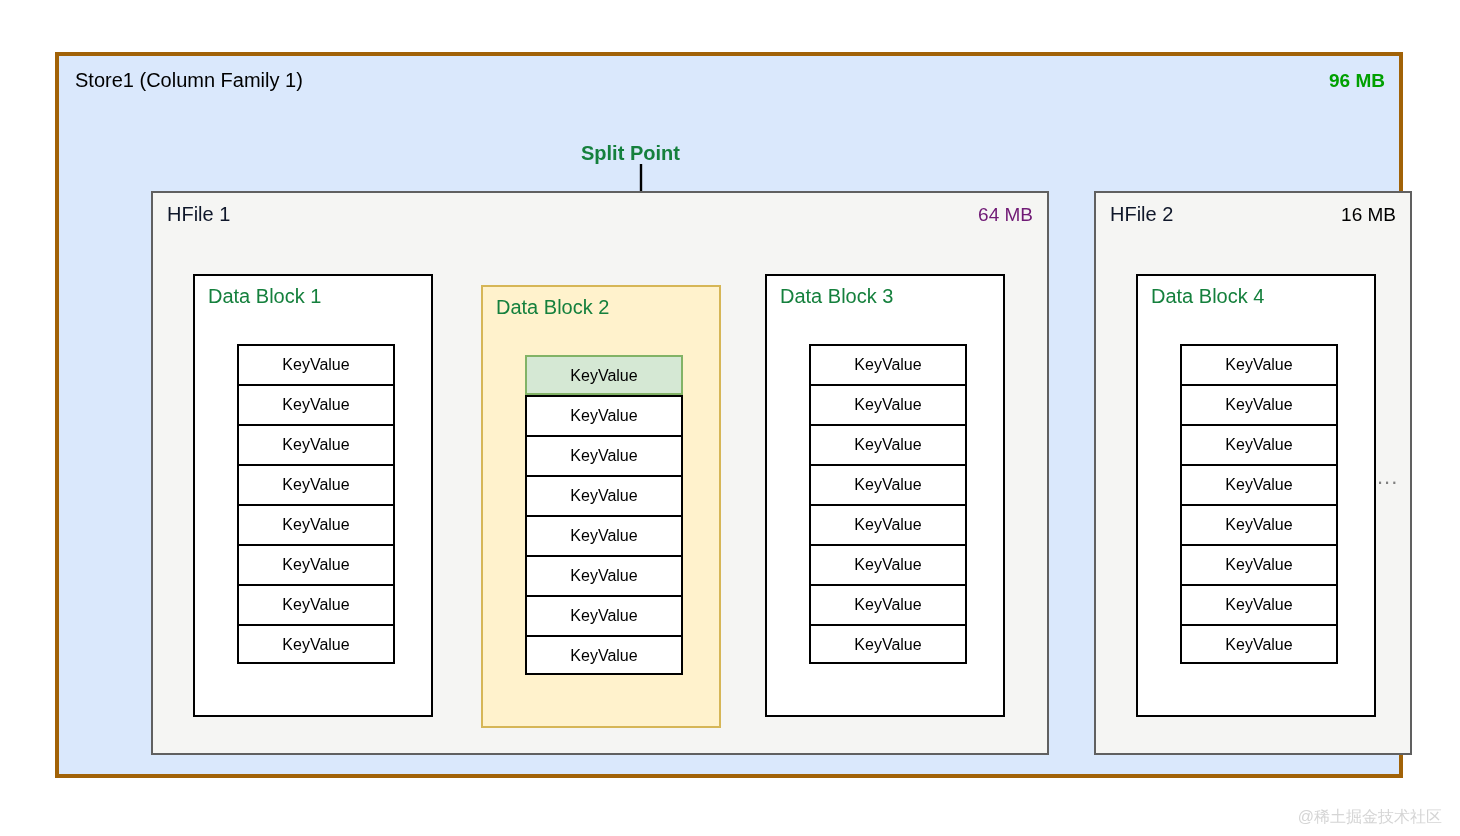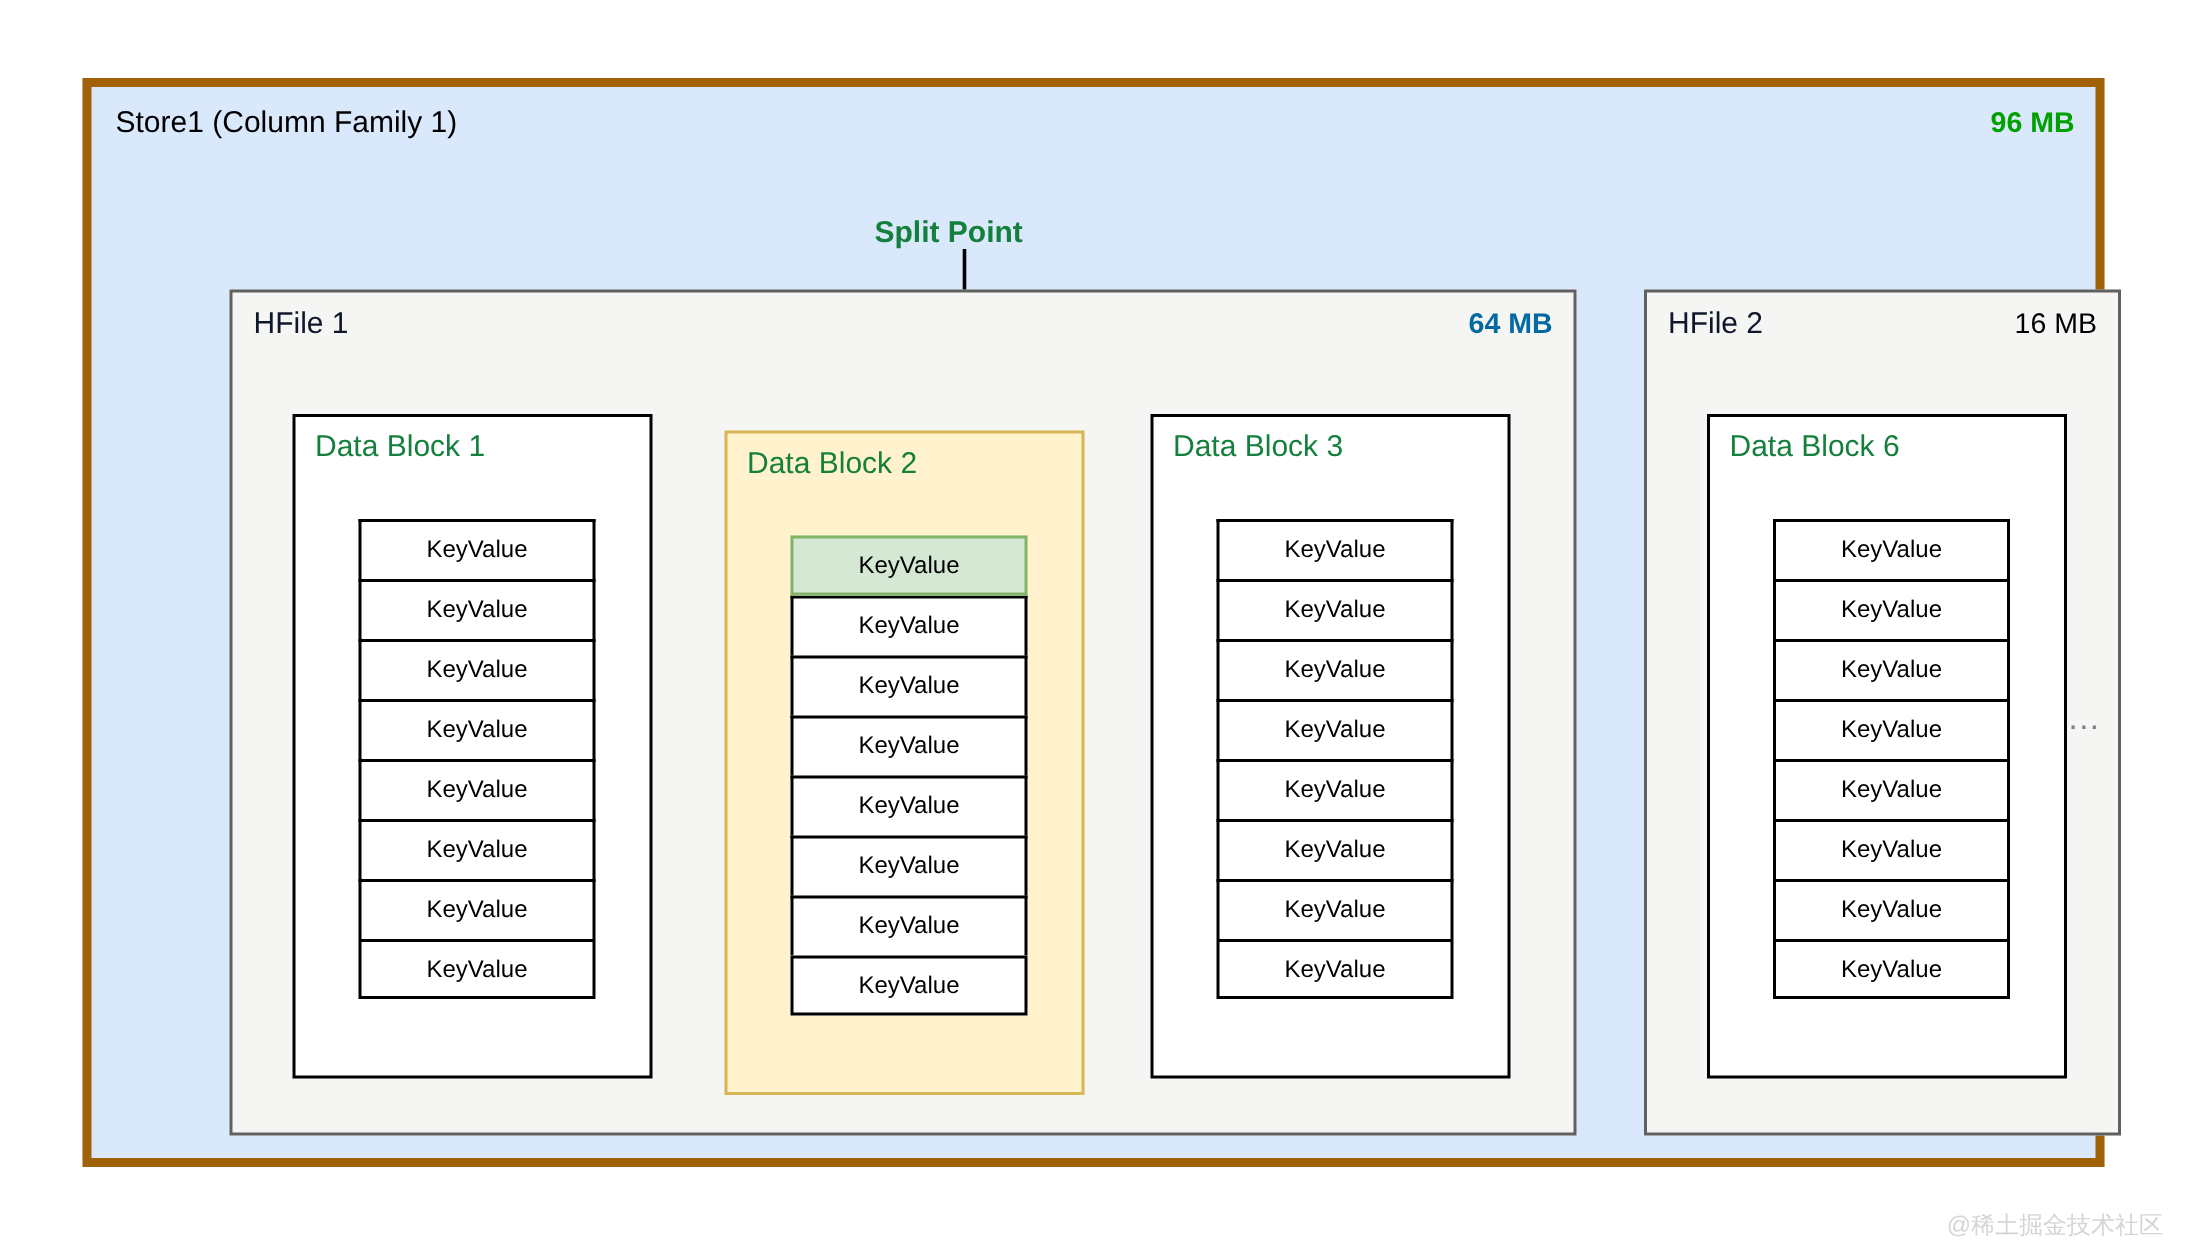--- a/index.html
+++ b/index.html
@@ -16,21 +16,21 @@
   }
 
   
   #store-container {
     position: absolute;
     left: 55px;
     top: 52px;
     width: 1348px;
     height: 726px;
     background: #dae8fc;
-    border: 6px solid #a16207;
+    border: 4px solid #a16207;
     box-sizing: border-box;
   }
   #store-title {
     position: absolute;
     left: 16px;
     top: 13px;
     font-size: 20px;
     color: #000000;
     white-space: nowrap;
   }
@@ -71,21 +71,21 @@
     white-space: nowrap;
   }
   .hfile-size {
     position: absolute;
     right: 14px;
     top: 11px;
     font-size: 19px;
     color: #000000;
     white-space: nowrap;
   }
-  .hfile-size.green { color: #0369a1; font-weight: bold; }
+  .hfile-size.green { color: #701a75; font-weight: normal; }
 
   
   .data-block {
     position: absolute;
     top: 81px;
     width: 240px;
     height: 443px;
     background: #ffffff;
     border: 2px solid #000000;
     box-sizing: border-box;
@@ -228,21 +228,21 @@
         <div class="kv">KeyValue</div>
       </div>
     </div>
   </div>
 
   <div class="hfile" id="hfile-2">
     <div class="hfile-title">HFile 2</div>
     <div class="hfile-size">16 MB</div>
 
     <div class="data-block db-4">
-      <div class="db-title">Data Block 6</div>
+      <div class="db-title">Data Block 4</div>
       <div class="kv-stack">
         <div class="kv">KeyValue</div>
         <div class="kv">KeyValue</div>
         <div class="kv">KeyValue</div>
         <div class="kv">KeyValue</div>
         <div class="kv">KeyValue</div>
         <div class="kv">KeyValue</div>
         <div class="kv">KeyValue</div>
         <div class="kv">KeyValue</div>
       </div>

